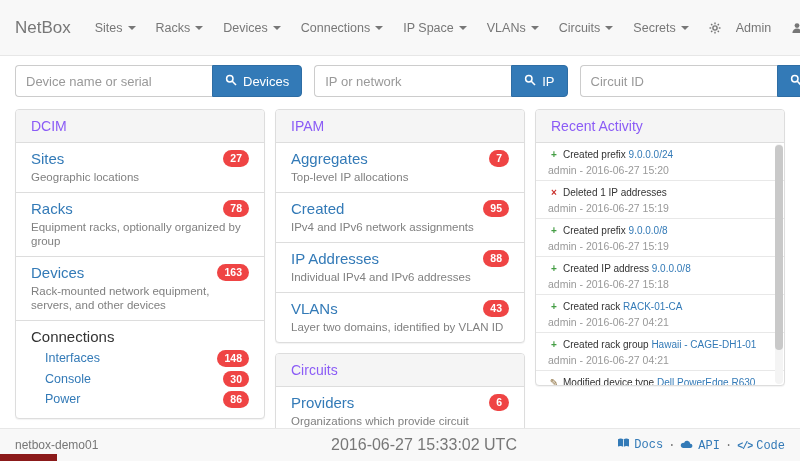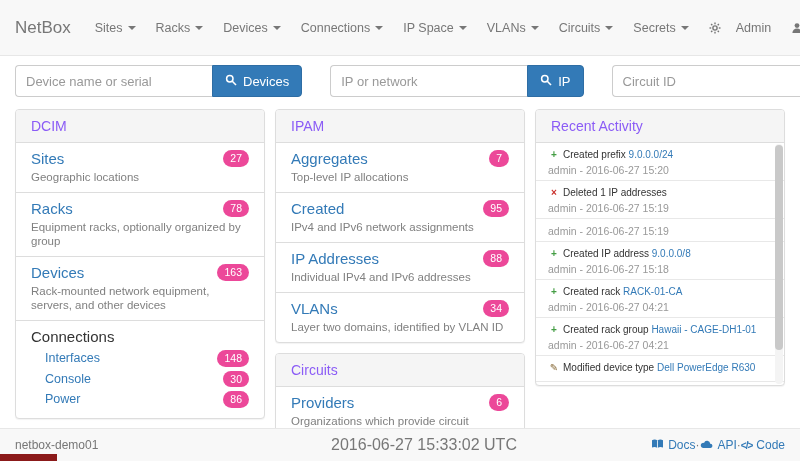--- a/index.html
+++ b/index.html
@@ -12,21 +12,21 @@
   .navbar { height:56px; background:#f8f8f8; border-bottom:1px solid #e7e7e7;
             display:flex; align-items:center; padding:0 15px; }
   .brand { color:#777; font-size:17px; margin-right:14px; cursor:pointer; }
   .nav-item { color:#777; font-size:12.5px; padding:0 10px; display:flex; align-items:center; cursor:pointer; white-space:nowrap; }
   .caret { width:0; height:0; border-left:4px solid transparent; border-right:4px solid transparent;
            border-top:4px solid #777; margin-left:5px; display:inline-block; }
   .nav-right { margin-left:auto; display:flex; align-items:center; }
   .nav-right .nav-item { gap:15px; }
   .nav-icon { display:inline-flex; align-items:center; }
   
-  .search-row { display:flex; gap:28px; padding:9px 15px 0 15px; }
+  .search-row { display:flex; gap:12px; padding:9px 15px 0 15px; }
   .search-group { flex:1; display:flex; }
   .search-group input {
     flex:1; min-width:0; height:32px; border:1px solid #ccc; border-right:none;
     border-radius:4px 0 0 4px; padding:0 10px; font-size:13px; color:#555;
     font-family:"Liberation Sans", sans-serif; outline:none;
   }
   .search-group input::placeholder { color:#999; }
   .btn-primary { background:#337ab7; border:1px solid #2e6da4; color:#fff;
     border-radius:0 4px 4px 0; padding:0 12px; font-size:13px; display:flex;
     align-items:center; gap:6px; cursor:pointer; font-family:"Liberation Sans", sans-serif; white-space:nowrap; }
@@ -34,21 +34,21 @@
   .content { display:flex; gap:10px; padding:12px 15px 0 15px; align-items:flex-start; }
   .col { flex:1; min-width:0; }
   .panel { border:1px solid #ddd; border-radius:4px; background:#fff; margin-bottom:10px;
            box-shadow:0 1px 1px rgba(0,0,0,.05); }
   .panel-heading { background:#f5f5f5; border-bottom:1px solid #ddd; padding:8px 15px;
                    font-weight:normal; color:#8b5cf6; font-size:14px; border-radius:3px 3px 0 0; }
   .panel-item { padding:7px 15px 8px 15px; border-bottom:1px solid #ddd; }
   .panel-item:last-child { border-bottom:none; }
   .item-head { display:flex; justify-content:space-between; align-items:center; }
   .item-title { color:#337ab7; font-size:15px; text-decoration:none; cursor:pointer; }
-  .badge { background:#ec4899; color:#fff; border-radius:10px; font-size:10.5px; font-weight:normal;
+  .badge { background:#ef4444; color:#fff; border-radius:10px; font-size:10.5px; font-weight:bold;
            padding:3px 7px; line-height:1; }
   .item-desc { color:#808080; font-size:11.5px; line-height:14px; margin-top:3px; }
   .conn-title { font-size:15px; color:#333; margin-bottom:3px; }
   .conn-row { display:flex; justify-content:space-between; align-items:center; padding:2px 0 2px 14px; }
   .conn-link { color:#337ab7; font-size:12.5px; cursor:pointer; }
   
   .act-list { height:242px; overflow:hidden; position:relative; }
   .act-item { padding:4px 22px 4px 12px; border-bottom:1px solid #e8e8e8; }
   .act-line { font-size:10px; color:#333; line-height:15px; white-space:nowrap; overflow:hidden; }
   .act-icon { display:inline-block; width:12px; margin-right:3px; text-align:center; }
@@ -56,21 +56,21 @@
   .act-icon.deleted { color:#c9302c; font-weight:bold; }
   .act-icon.modified { color:#8a6d3b; }
   .act-obj { color:#337ab7; cursor:pointer; }
   .act-meta { color:#999; font-size:10.5px; line-height:12px; margin-top:2px; }
   .act-scrolltrack { position:absolute; top:1px; right:1px; bottom:1px; width:8px; background:#f4f4f4; border-radius:4px; }
   .act-scrollthumb { position:absolute; top:1px; right:0; width:8px; height:205px; background:#c9c9c9; border-radius:4px; cursor:pointer; }
   
   .footer { position:absolute; left:0; right:0; bottom:0; height:33px; background:#f8f8f8;
             border-top:1px solid #e7e7e7; display:flex; align-items:center; padding:0 15px; color:#777; font-size:12px; }
   .footer-center { position:absolute; left:0; right:0; text-align:center; color:#777; font-size:16px; pointer-events:none;padding-left:48px; }
-  .footer-right { margin-left:auto; display:flex; align-items:center; position:relative; z-index:1; }
+  .footer-right { margin-left:auto; display:flex; align-items:flex-end; gap:5px; position:relative; z-index:1;font-family:Liberation Mono, monospace; }
   .footer-link { color:#337ab7; font-size:12px; display:flex; align-items:center; gap:4px; cursor:pointer; }
   .footer-sep { color:#777; }
   .code-glyph { color:#337ab7; font-size:10px; font-weight:bold; letter-spacing:-1px; }
   .bottom-red-bar { position:absolute; left:0; bottom:0; width:57px; height:7px; background:#8b1a1a; }
 </style>
 </head>
 <body>
 
 <div class="navbar">
   <span class="brand">NetBox</span>
@@ -261,21 +261,21 @@
         <div class="item-head">
           <span class="item-title">IP Addresses</span>
           <span class="badge">88</span>
         </div>
         <div class="item-desc">Individual IPv4 and IPv6 addresses</div>
       </div>
 
       <div class="panel-item">
         <div class="item-head">
           <span class="item-title">VLANs</span>
-          <span class="badge">34</span>
+          <span class="badge">43</span>
         </div>
         <div class="item-desc">Layer two domains, identified by VLAN ID</div>
       </div>
     </div>
 
     <div class="panel">
       <div class="panel-heading">Circuits</div>
 
       <div class="panel-item">
         <div class="item-head">
@@ -304,20 +304,21 @@
           <div class="act-line"><span class="act-icon created">+</span><span>Created prefix</span> <span class="act-obj">9.0.0.0/24</span></div>
           <div class="act-meta">admin - 2016-06-27 15:20</div>
         </div>
 
         <div class="act-item">
           <div class="act-line"><span class="act-icon deleted">×</span><span>Deleted 1 IP addresses</span> <span class="act-obj"></span></div>
           <div class="act-meta">admin - 2016-06-27 15:19</div>
         </div>
 
         <div class="act-item">
+          <div class="act-line"><span class="act-icon created">+</span><span>Created prefix</span> <span class="act-obj">9.0.0.0/8</span></div>
           <div class="act-meta">admin - 2016-06-27 15:19</div>
         </div>
 
         <div class="act-item">
           <div class="act-line"><span class="act-icon created">+</span><span>Created IP address</span> <span class="act-obj">9.0.0.0/8</span></div>
           <div class="act-meta">admin - 2016-06-27 15:18</div>
         </div>
 
         <div class="act-item">
           <div class="act-line"><span class="act-icon created">+</span><span>Created rack</span> <span class="act-obj">RACK-01-CA</span></div>

